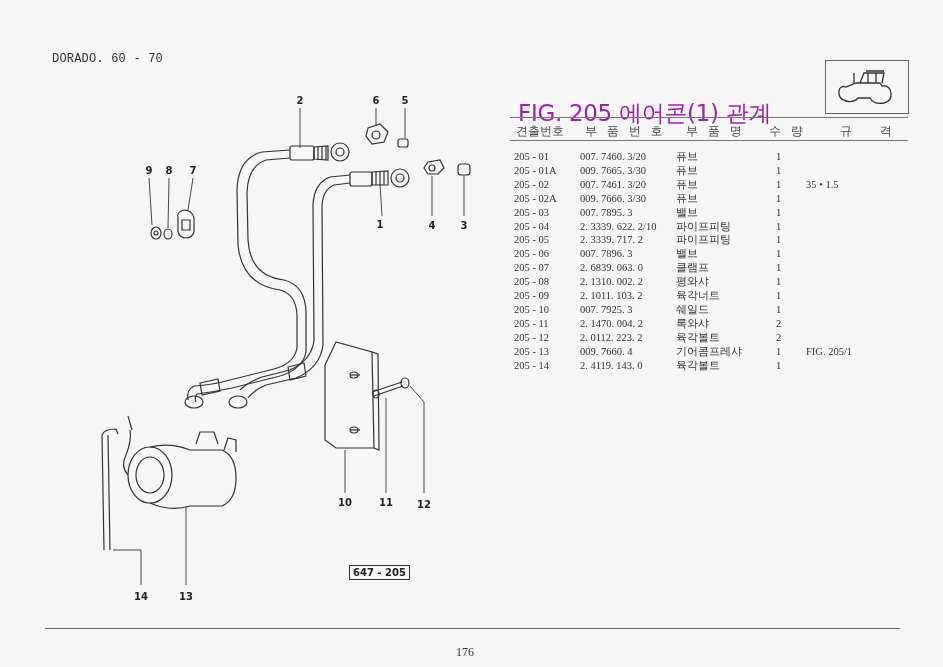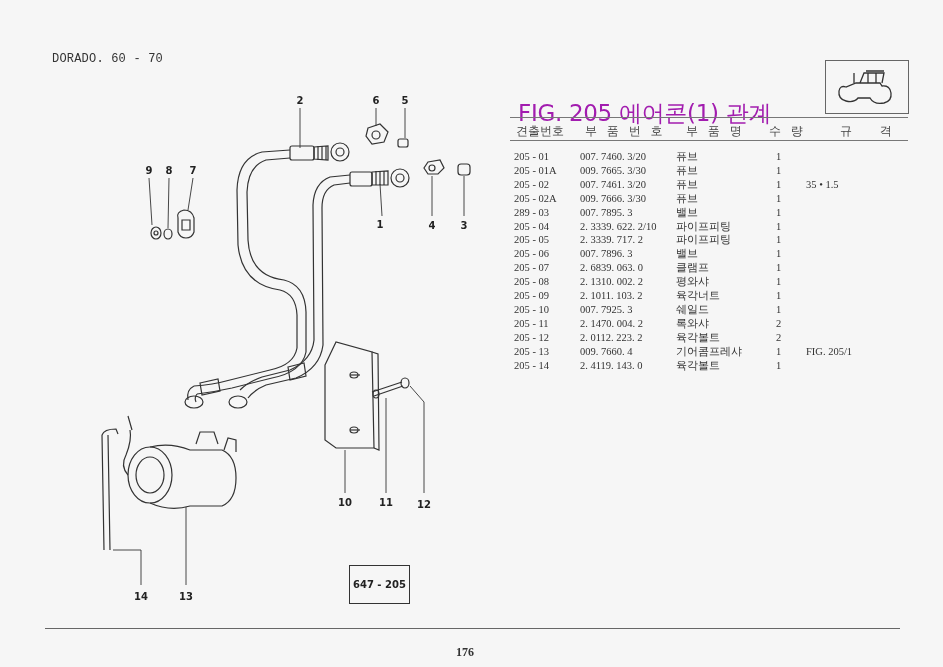--- a/index.html
+++ b/index.html
@@ -14,23 +14,23 @@
   .hdr { position: absolute; top: 123px; font-size: 12px; color: #444; font-family: "DejaVu Sans", sans-serif; letter-spacing: 3px; }
   table.parts { position: absolute; left: 514px; top: 150px; border-collapse: collapse; font-size: 10.5px; color: #333; font-family: "Liberation Serif", serif; }
   table.parts td { padding: 0; height: 13.9px; line-height: 13.9px; white-space: nowrap; }
   td.c-ref { width: 66px; }
   td.c-part { width: 96px; margin-left: 36px; }
   td.c-name { width: 100px; font-family: "DejaVu Sans", sans-serif; font-size: 11px; }
   td.c-qty { width: 30px; text-align: left; }
   td.c-spec { width: 100px; }
   .diagram { position: absolute; left: 0; top: 80px; width: 500px; height: 540px; }
   .callout { font-family: "DejaVu Sans", sans-serif; font-size: 10px; font-weight: bold; fill: #222; }
-  .ref-box { position: absolute; left: 349px; top: 565px; border: 1px solid #333; font-size: 10px; font-weight: bold; font-family: "DejaVu Sans", sans-serif; padding: 12px 3px; line-height: 13px; }
+  .ref-box { position: absolute; left: 349px; top: 565px; border: 1px solid #333; font-size: 10px; font-weight: bold; font-family: "DejaVu Sans", sans-serif; padding: 0 3px; line-height: 13px; }
   .bottom-rule { position: absolute; left: 45px; top: 628px; width: 855px; height: 1px; background: #666; }
-  .page-num { position: absolute; left: 456px; top: 645px; font-size: 12px; font-family: "Liberation Serif", serif; color: #333; font-weight: bold; }
+  .page-num { position: absolute; left: 456px; top: 645px; font-size: 12px; font-family: "Liberation Serif", serif; color: #333; }
 </style>
 </head>
 <body>
 
 <div class="model">DORADO. 60 - 70</div>
 
 <div class="fig-title">FIG. 205 에어콘(1) 관계</div>
 
 <div class="tractor-box">
   <svg width="82" height="52" viewBox="0 0 82 52">
@@ -75,21 +75,21 @@
         <td class="c-spec">35 • 1.5</td>
       </tr>
       <tr>
         <td class="c-ref">205 - 02A</td>
         <td class="c-part">009. 7666. 3/30</td>
         <td class="c-name">퓨브</td>
         <td class="c-qty">1</td>
         <td class="c-spec"></td>
       </tr>
       <tr>
-        <td class="c-ref">289 - 03</td>
+        <td class="c-ref">205 - 03</td>
         <td class="c-part">007. 7895. 3</td>
         <td class="c-name">밸브</td>
         <td class="c-qty">1</td>
         <td class="c-spec"></td>
       </tr>
       <tr>
         <td class="c-ref">205 - 04</td>
         <td class="c-part">2. 3339. 622. 2/10</td>
         <td class="c-name">파이프피팅</td>
         <td class="c-qty">1</td>

